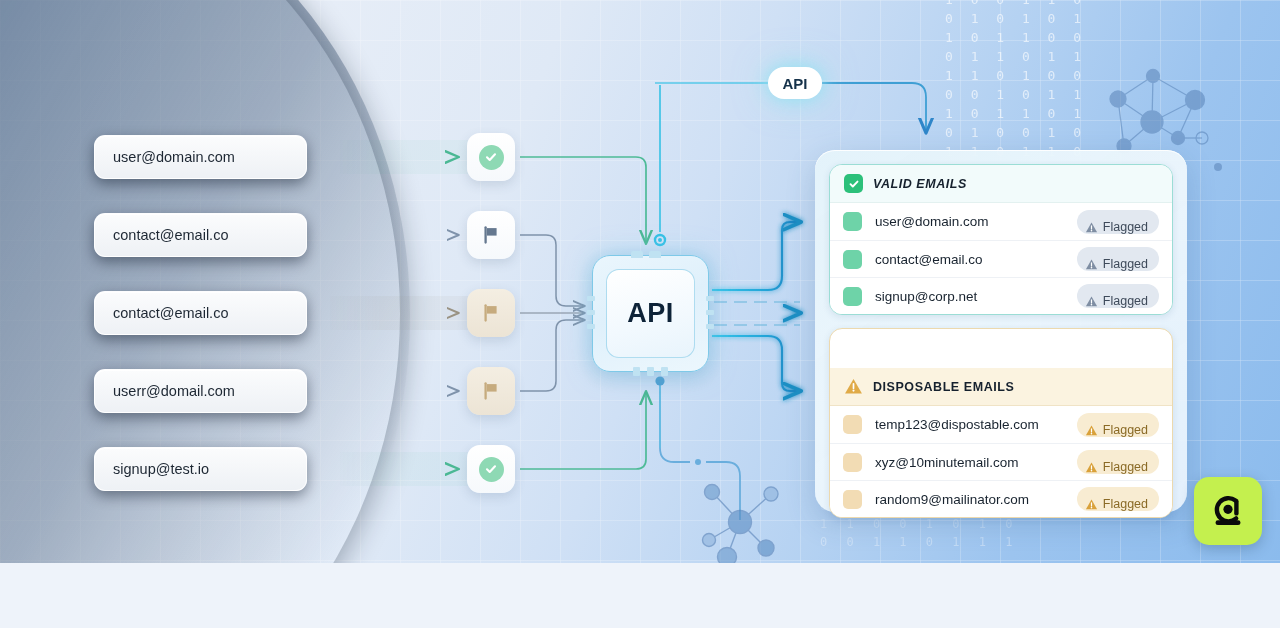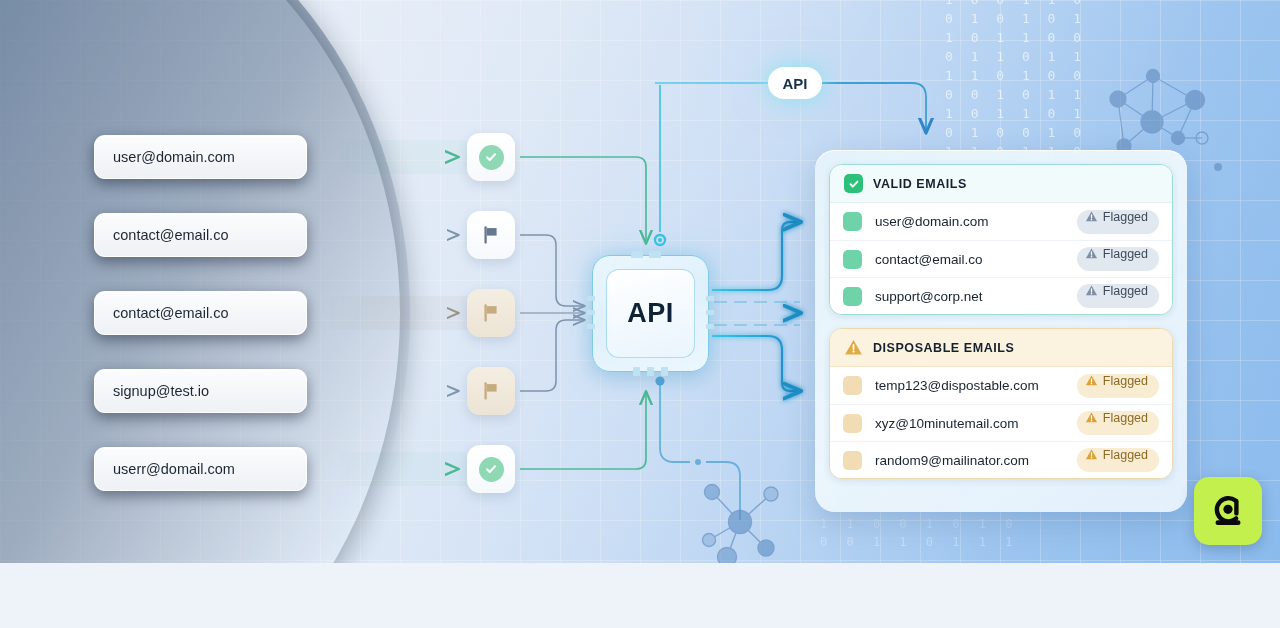--- a/index.html
+++ b/index.html
@@ -176,22 +176,22 @@
   .card.valid { border: 1.3px solid #9bddd5; }
   .card.disposable { border: 1.3px solid #ecd9ae; margin-top: 13px; }
 
   .card-head {
     display: flex; align-items: center; gap: 10px;
     padding: 9px 14px;
     font-size: 12.5px; font-weight: bold;
     letter-spacing: .55px;
     color: #16212e;
   }
-  .card.valid .card-head { background: #f2fbfb; border-bottom: 1px solid #e3f1f0; }
-  .card.disposable .card-head { background: #fbf3e0; border-bottom: 1px solid #f0e3c6; }
+  .card.valid .card-head { background: #f2fbfb; border-bottom: 1px solid #e3f1f0; font-style: italic; }
+  .card.disposable .card-head { background: #fbf3e0; border-bottom: 1px solid #f0e3c6; margin-top: 39px; }
 
   .head-badge {
     width: 19px; height: 19px; border-radius: 5px;
     display: flex; align-items: center; justify-content: center;
     flex: 0 0 auto;
   }
   .head-badge.green { background: #2cc07a; }
   .head-badge.amberplain { background: transparent; }
 
   .row {
@@ -208,21 +208,21 @@
   .swatch.green { background: #6ed3a8; }
   .swatch.tan { background: #f2dcb4; }
   .row-label {
     margin-left: 13px;
     font-size: 13.5px;
     color: #18232f;
     flex: 1 1 auto;
     white-space: nowrap;
   }
   .pill {
-    display: flex; align-items: flex-start; gap: 5px;
+    display: flex; align-items: flex-end; gap: 5px;
     height: 24px;
     padding: 0 11px 0 8px;
     border-radius: 12px;
     font-size: 12.5px;
     flex: 0 0 auto;
   }
   .pill.gray { background: #e2e8f0; color: #3e4a5a; }
   .pill.amber { background: #f8ecd2; color: #8a6a26; }
 
   
@@ -391,22 +391,22 @@
       <circle cx="709" cy="540" r="6.5" fill="#8fb4dc"></circle>
       <circle cx="766" cy="548" r="8" fill="#5d8fc4"></circle>
       <circle cx="727" cy="557" r="9.5" fill="#6d9bcc"></circle>
     </g>
   </svg>
 
   <div class="email-col">
     <div class="email-box">user@domain.com</div>
     <div class="email-box">contact@email.co</div>
     <div class="email-box">contact@email.co</div>
+    <div class="email-box">userr@domail.com</div>
     <div class="email-box">signup@test.io</div>
-    <div class="email-box">userr@domail.com</div>
   </div>
 
   <div class="icon-col">
     <div class="vicon white">
       <span class="check-circle">
         <svg width="14" height="14" viewBox="0 0 14 14">
             <path d="M3 7.3 L5.7 10 L11 4.3" fill="none" stroke="#fff" stroke-width="2.1" stroke-linecap="round" stroke-linejoin="round"></path>
           </svg>
       </span>
     </div>
@@ -489,21 +489,21 @@
               <path d="M7 1.6 L13 12.2 H1 Z" fill="#7f8ea3"></path>
               <path d="M7 5.1 V8.6" stroke="#fff" stroke-width="1.3" stroke-linecap="round"></path>
               <circle cx="7" cy="10.4" r="0.85" fill="#fff"></circle>
             </svg>
           <span>Flagged</span>
         </span>
       </div>
 
       <div class="row">
         <span class="swatch green"></span>
-        <span class="row-label">support@corp.net</span>
+        <span class="row-label">signup@corp.net</span>
         <span class="pill gray">
           <svg width="13" height="13" viewBox="0 0 14 14">
               <path d="M7 1.6 L13 12.2 H1 Z" fill="#7f8ea3"></path>
               <path d="M7 5.1 V8.6" stroke="#fff" stroke-width="1.3" stroke-linecap="round"></path>
               <circle cx="7" cy="10.4" r="0.85" fill="#fff"></circle>
             </svg>
           <span>Flagged</span>
         </span>
       </div>
     </div>

